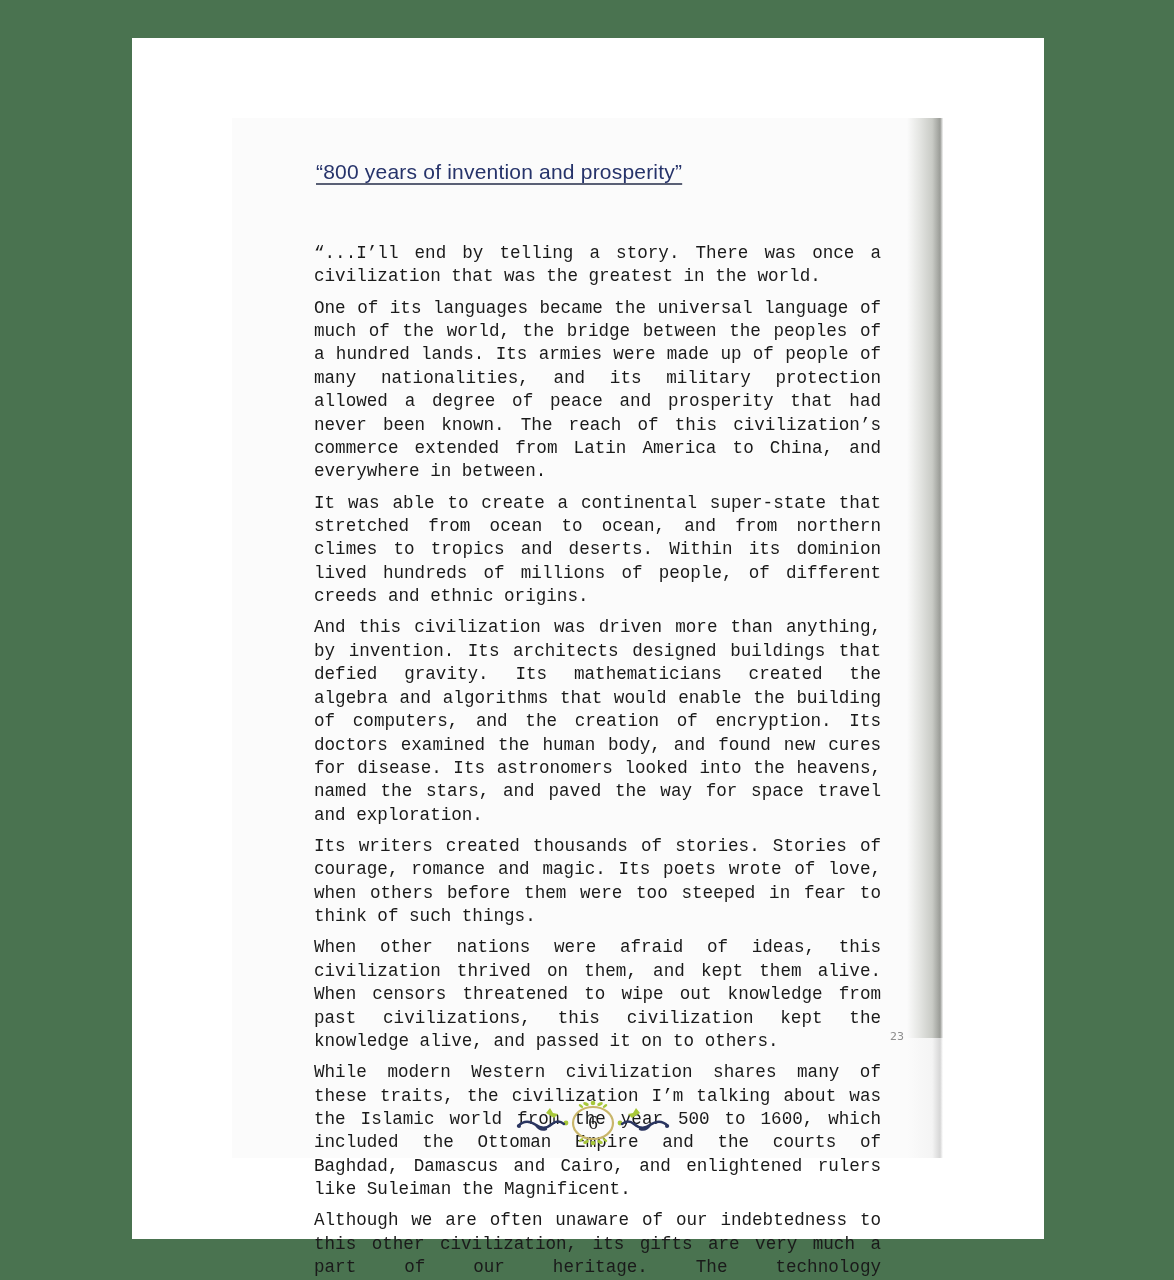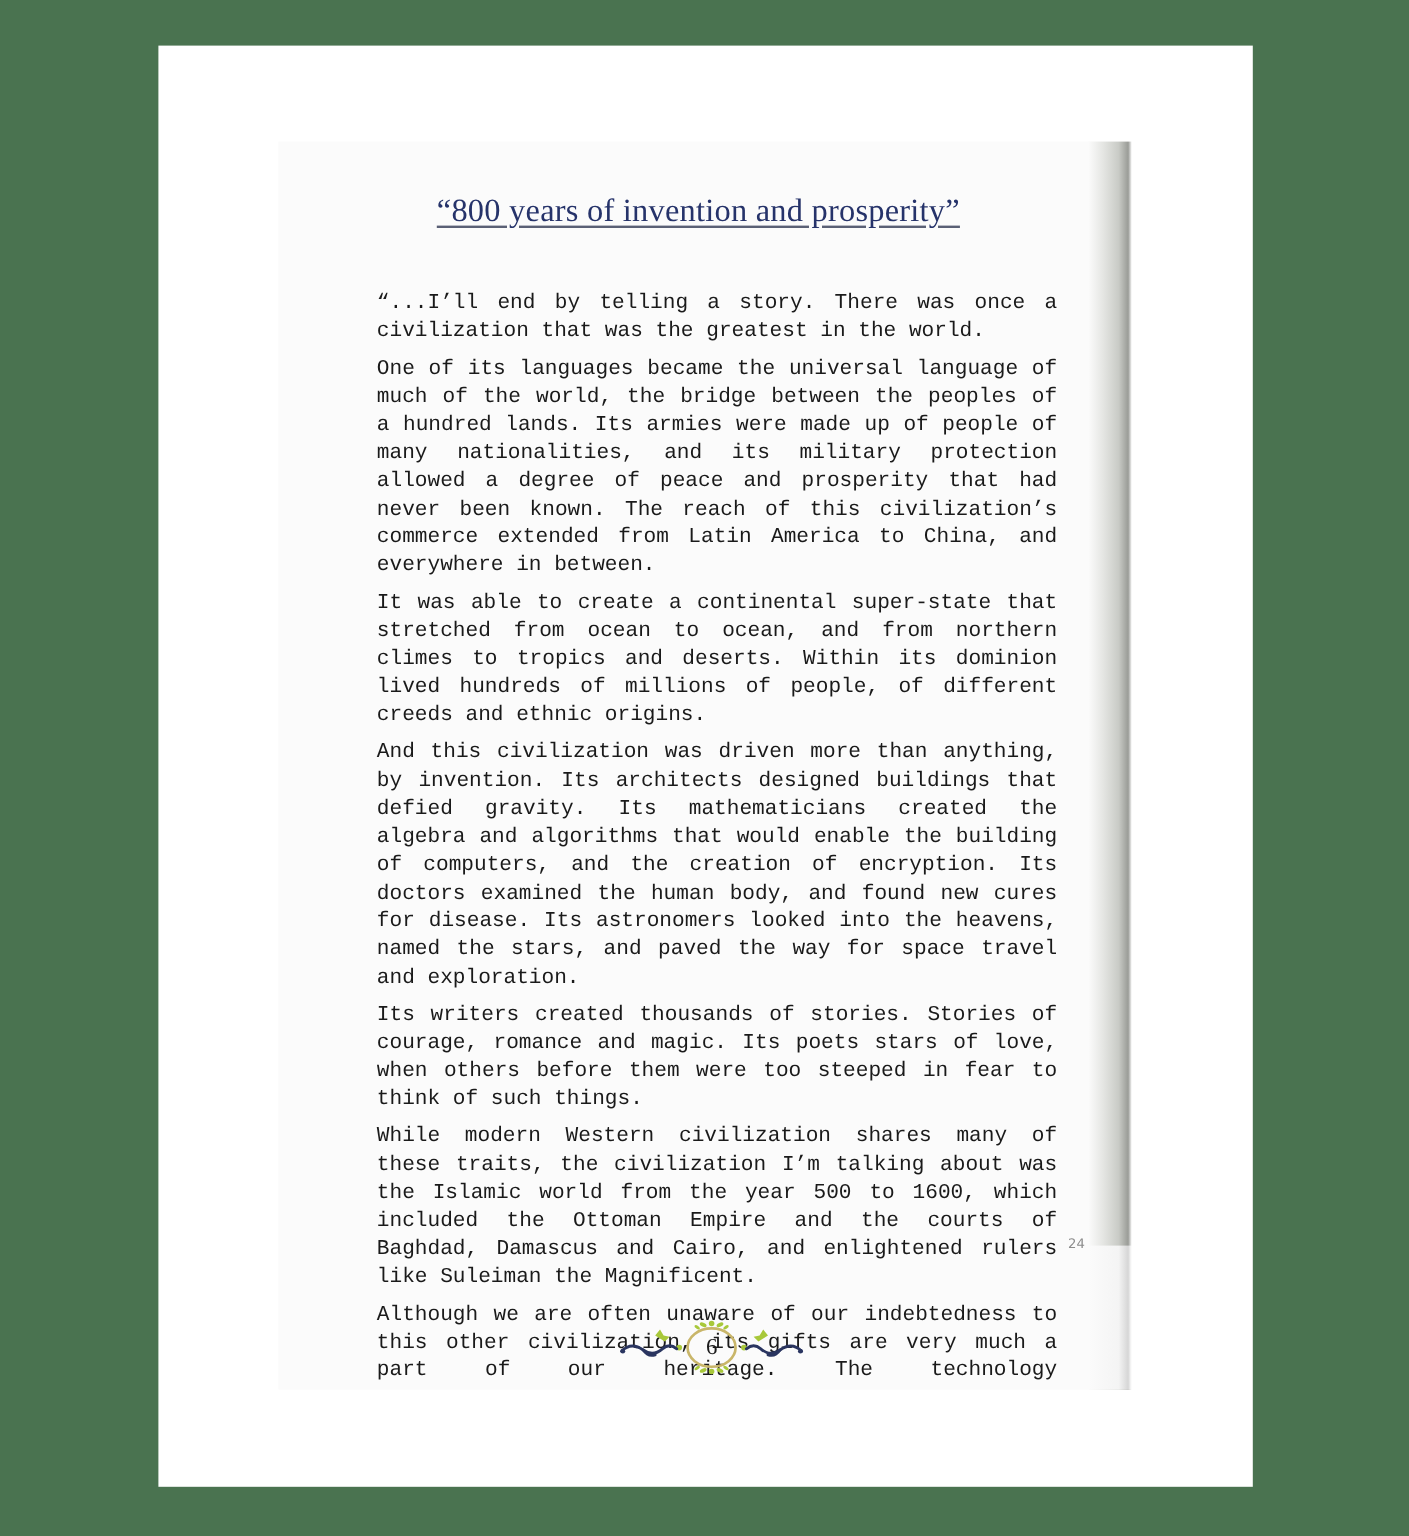--- a/index.html
+++ b/index.html
@@ -42,29 +42,28 @@
       right: 0;
       bottom: 0;
       width: 36px;
       height: 120px;
       background: linear-gradient(to right, #fbfbfb 0%, #f4f4f4 70%, #d6d6d6 92%, #ffffff 100%);
     }
     .title {
       position: absolute;
       left: 84px;
       top: 42px;
-      font-family: Liberation Serif, serif;
-      font-size: 27px;
+      font-family: Liberation Sans, sans-serif;
+      font-size: 21px;
       color: #26336a;
       text-decoration: underline;
       text-decoration-color: #5a6075;
       text-underline-offset: 4px;
       letter-spacing: 0.2px;
       white-space: nowrap;
-      margin-left: 48px;
     }
     .body-text {
       position: absolute;
       left: 82px;
       top: 124px;
       width: 567px;
       font-family: Liberation Mono, monospace;
       font-size: 17.6px;
       line-height: 23.4px;
       color: #1a1a1a;
@@ -109,26 +108,27 @@
     <div class="gutter"></div>
     <div class="gutter-low"></div>
 
     <div class="title">“800 years of invention and prosperity”</div>
 
     <div class="body-text">
       <p>“...I’ll end by telling a story. There was once a civilization that was the greatest in the world.</p>
       <p>One of its languages became the universal language of much of the world, the bridge between the peoples of a hundred lands. Its armies were made up of people of many nationalities, and its military protection allowed a degree of peace and prosperity that had never been known. The reach of this civilization’s commerce extended from Latin America to China, and everywhere in between.</p>
       <p>It was able to create a continental super-state that stretched from ocean to ocean, and from northern climes to tropics and deserts. Within its dominion lived hundreds of millions of people, of different creeds and ethnic origins.</p>
       <p>And this civilization was driven more than anything, by invention. Its architects designed buildings that defied gravity. Its mathematicians created the algebra and algorithms that would enable the building of computers, and the creation of encryption. Its doctors examined the human body, and found new cures for disease. Its astronomers looked into the heavens, named the stars, and paved the way for space travel and exploration.</p>
-      <p>Its writers created thousands of stories. Stories of courage, romance and magic. Its poets stars of love, when others before them were too steeped in fear to think of such things.</p>
+      <p>Its writers created thousands of stories. Stories of courage, romance and magic. Its poets wrote of love, when others before them were too steeped in fear to think of such things.</p>
+      <p>When other nations were afraid of ideas, this civilization thrived on them, and kept them alive. When censors threatened to wipe out knowledge from past civilizations, this civilization kept the knowledge alive, and passed it on to others.</p>
       <p>While modern Western civilization shares many of these traits, the civilization I’m talking about was the Islamic world from the year 500 to 1600, which included the Ottoman Empire and the courts of Baghdad, Damascus and Cairo, and enlightened rulers like Suleiman the Magnificent.</p>
       <p style="text-align-last: justify;">Although we are often unaware of our indebtedness to this other civilization, its gifts are very much a part of our heritage. The technology</p>
     </div>
 
-    <div class="margin-mark">24</div>
+    <div class="margin-mark">23</div>
 
     <div class="ornament">
       <svg width="170" height="56" viewBox="0 0 170 56">
 
         <ellipse cx="85" cy="27" rx="20" ry="16" fill="none" stroke="#c9b66a" stroke-width="2.2"></ellipse>
 
         <g fill="#a8c83a">
           <ellipse cx="85" cy="7" rx="2.3" ry="2.3"></ellipse>
           <ellipse cx="78" cy="8" rx="3" ry="1.6" transform="rotate(25 78 8)"></ellipse>
           <ellipse cx="92" cy="8" rx="3" ry="1.6" transform="rotate(-25 92 8)"></ellipse>

